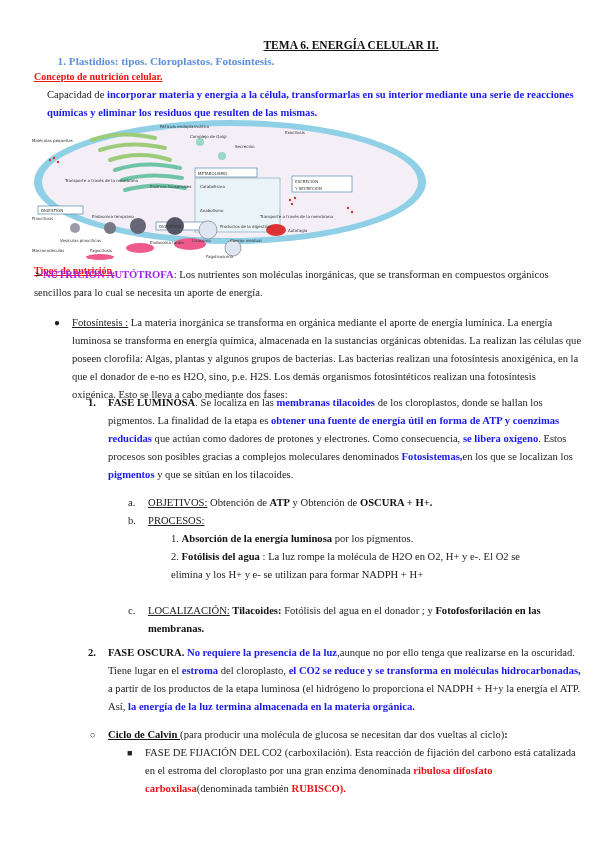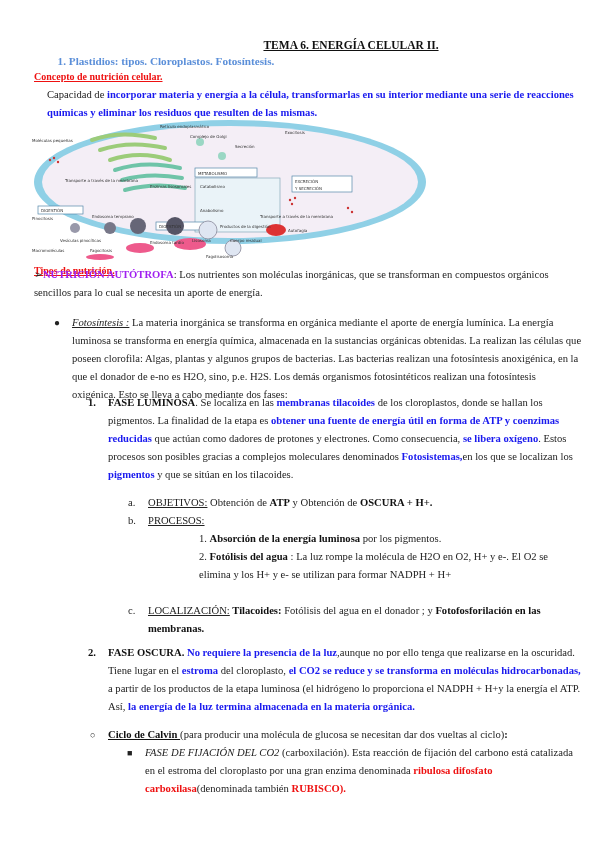--- a/index.html
+++ b/index.html
@@ -16,35 +16,35 @@
     font-weight: bold; text-decoration: underline; font-size: 11.5px; color: #111; padding-left: 40px;
   }
   .sec1 { left: 50px; top: 52px; color: #5b8fd9; font-weight: bold; font-size: 11.2px; }
   .sec1 .num { display: inline-block; width: 16px; }
   .red-head { color: #ee1111; font-weight: bold; font-size: 10px; text-decoration: underline; }
   .blue { color: #1a1aee; font-weight: bold; }
   .purple { color: #a020f0; font-weight: bold; }
   .redb { color: #ee1111; font-weight: bold; }
   .b { font-weight: bold; color: #111; }
   .u { text-decoration: underline; }
-  .i { font-style: italic; }
+  .i { }
   .para { position: absolute; }
   .p-concept { left: 34px; top: 86px; width: 540px; margin-left: 13px; }
   .diagram {
     position: absolute; left: 30px; top: 120px; width: 400px; height: 140px;
   }
   .p-auto { left: 34px; top: 266px; width: 540px; }
   .p-foto { left: 72px; top: 314px; width: 510px; }
   .bullet-dot { position: absolute; left: -18px; top: 0; font-size: 10px; }
   .p-fl { left: 108px; top: 394px; width: 478px; }
   .numl { position: absolute; left: -20px; top: 0; }
   .p-obj { left: 148px; top: 494px; width: 440px; }
   .p-proc { left: 148px; top: 512px; width: 440px; }
   .alpha { position: absolute; left: -20px; top: 0; }
-  .p-proc-items { left: 199px; top: 530px; width: 380px; }
+  .p-proc-items { left: 171px; top: 530px; width: 380px; }
   .p-loc { left: 148px; top: 602px; width: 440px; }
   .p-fo { left: 108px; top: 644px; width: 478px; }
   .p-calvin { left: 108px; top: 726px; width: 478px; }
   .circ { position: absolute; left: -18px; top: 0; font-size: 9px; }
   .p-fij { left: 145px; top: 744px; width: 440px; }
   .sq { position: absolute; left: -18px; top: 0; font-size: 9px; }
 </style>
 </head>
 <body>
 

